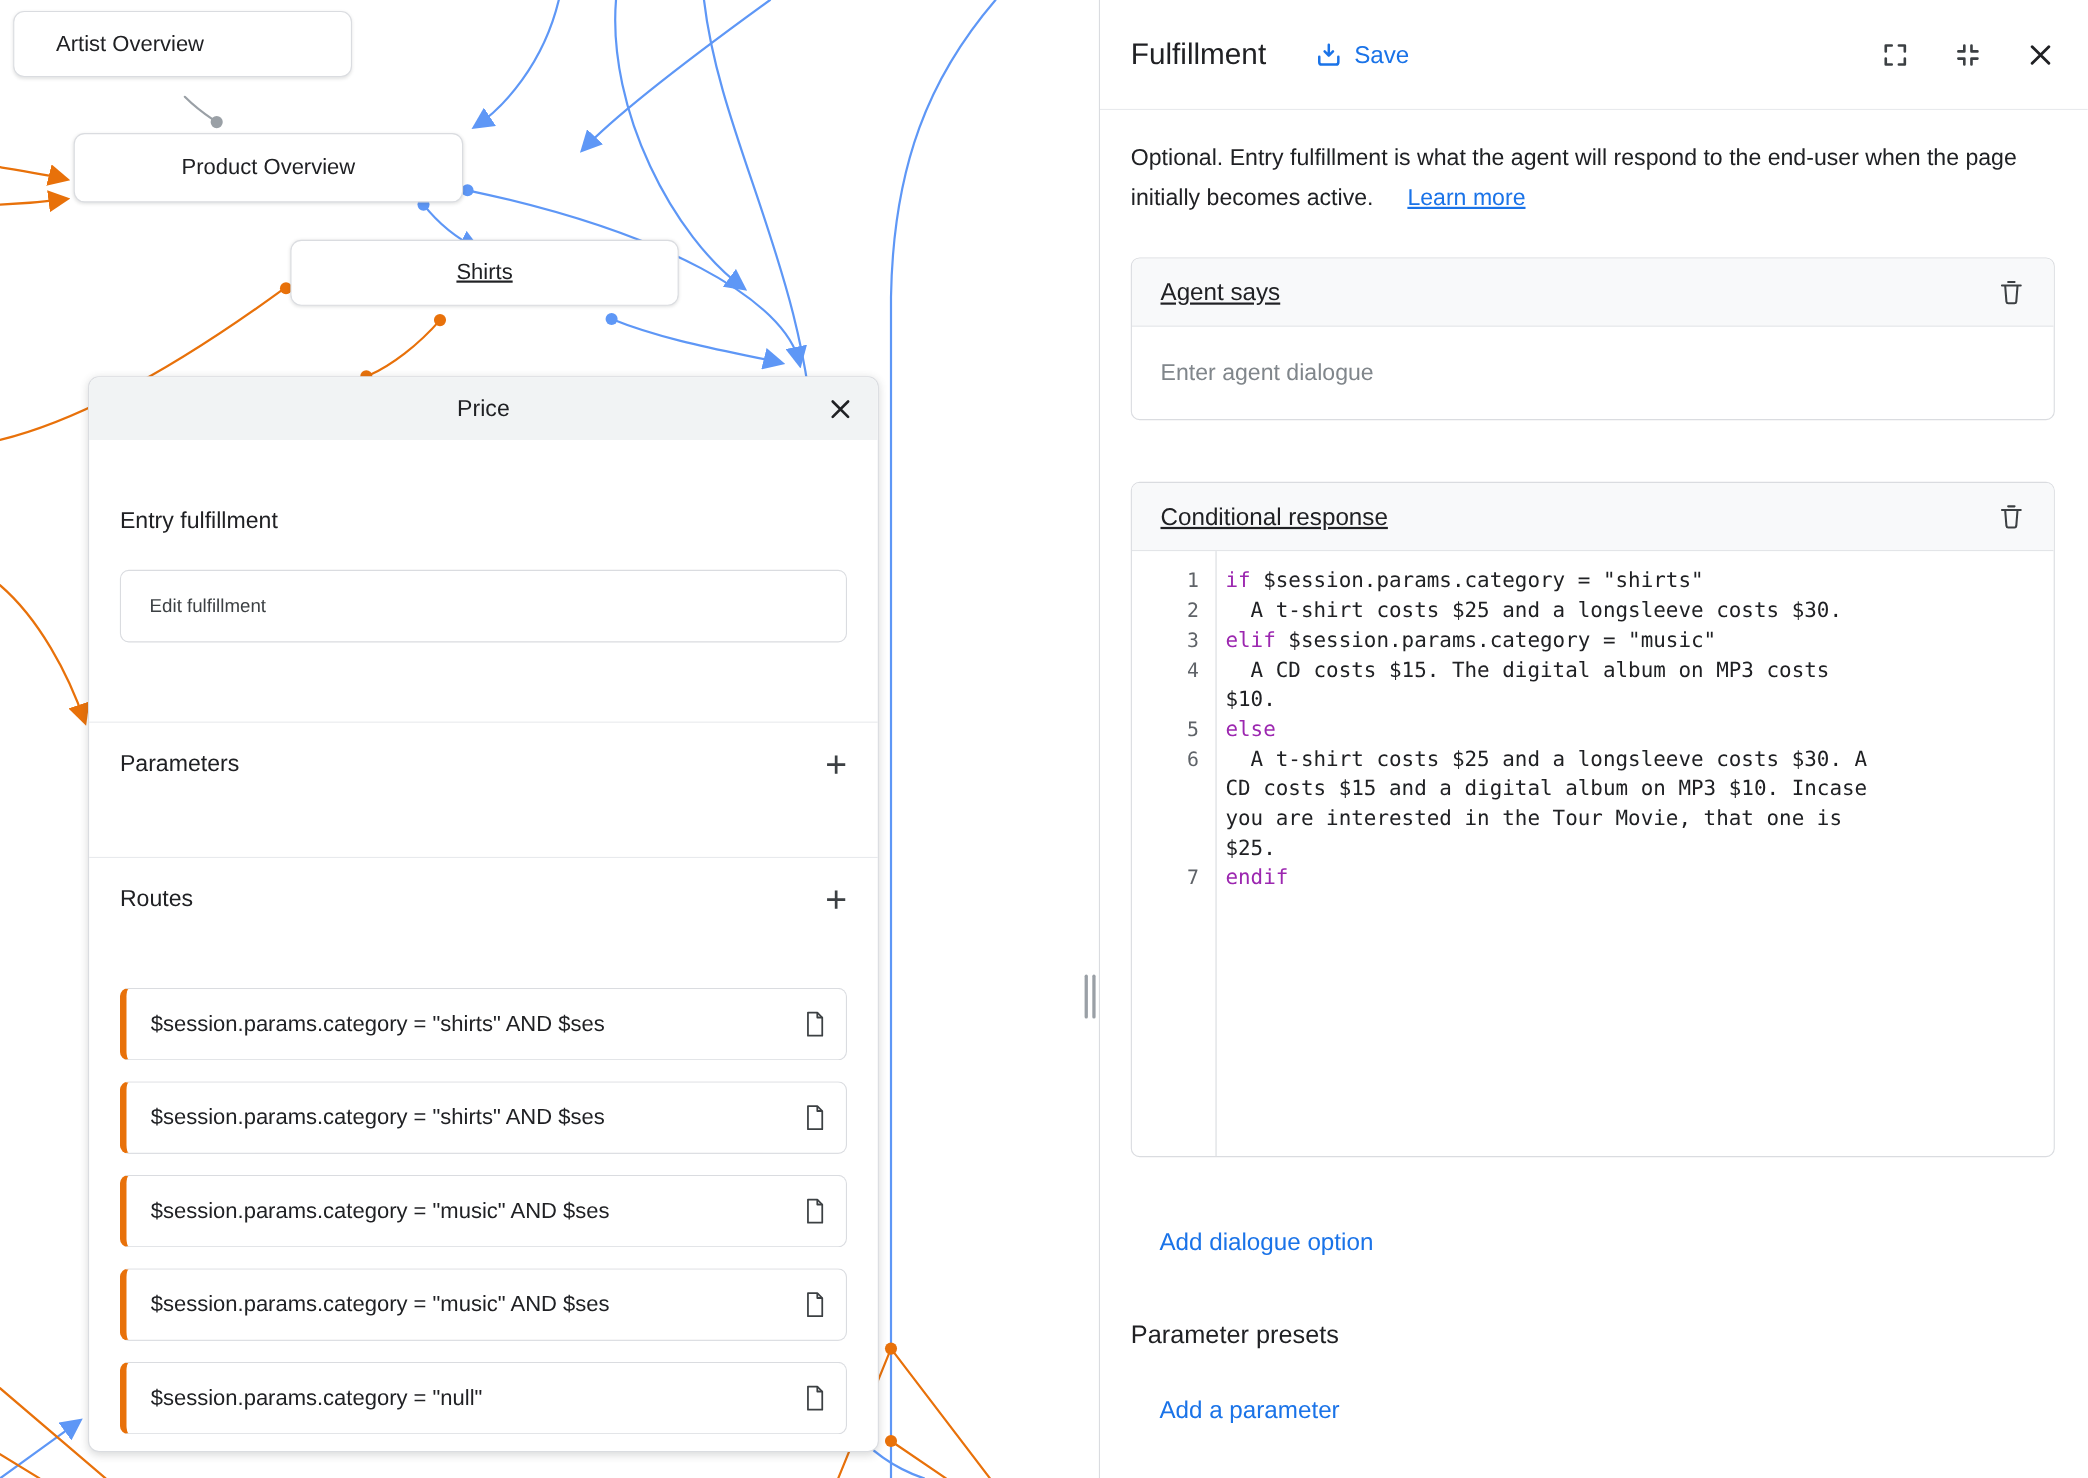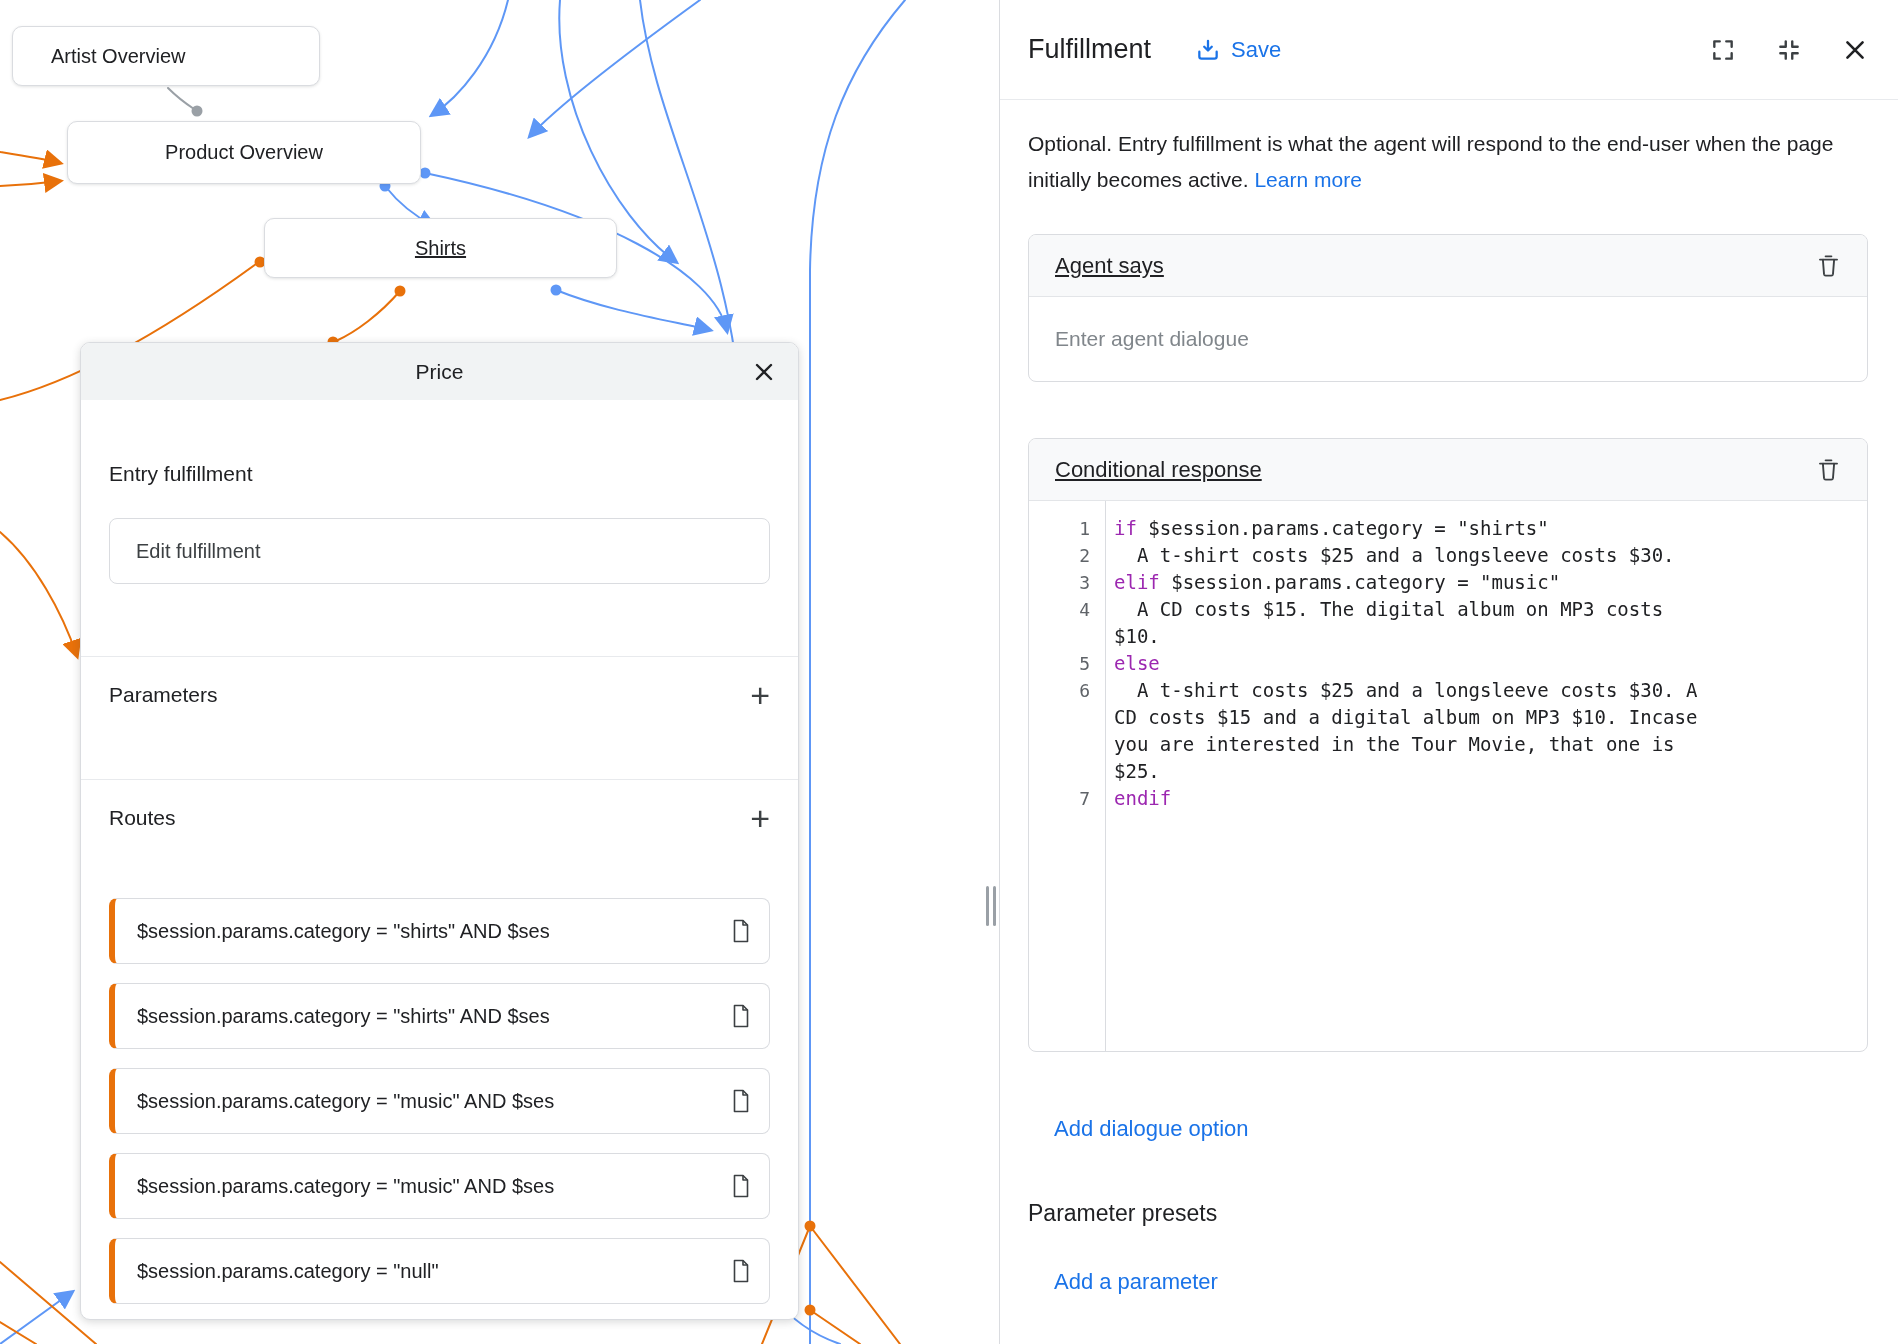--- a/index.html
+++ b/index.html
@@ -29,21 +29,21 @@
   }
   .price-header .ph-title {
     position:absolute; left:0; right:0; text-align:center; font-size:21px; font-weight:500; color:#202124;
   }
   .icon-btn { background:none; border:none; cursor:pointer; display:flex; align-items:center; justify-content:center; padding:0; }
   .price-header .icon-btn { margin-left:auto; position:relative; z-index:1; }
   .pc-section1 { padding:30px 28px 40px; }
   .sec-label { font-size:21px; color:#202124; }
   .edit-box {
     margin-top:32px; height:66px; border:1px solid #dadce0; border-radius:8px;
-    display:flex; align-items:center; padding:0 26px; font-size:20px; color:#3c4043; cursor:pointer;
+    display:flex; align-items:center; padding:0 26px; font-size:17px; color:#3c4043; cursor:pointer;
   }
   .sec-row { border-top:1px solid #e8eaed; padding:26px 28px 40px; display:flex; justify-content:space-between; align-items:flex-start; }
   .sec-row.routes-row { padding-bottom:36px; }
   .plus-btn { font-size:34px; font-weight:300; color:#3c4043; line-height:24px; }
   .route-item {
     margin:0 28px 19px; height:66px; border:1px solid #dadce0; border-left:6px solid #e8710a;
     border-radius:8px; display:flex; align-items:center; padding:0 18px 0 22px; cursor:pointer; background:#fff;
   }
   .route-text { font-size:20px; color:#202124; white-space:nowrap; overflow:hidden; flex:1 1 auto; margin-right:10px; }
   .pc-divider { border-top:1px solid #e8eaed; margin-top:24px; }
@@ -52,21 +52,21 @@
   .splitter { position:absolute; left:986px; top:886px; z-index:5; display:flex; gap:4px; }
   .splitter i { display:block; width:3px; height:40px; background:#9aa0a6; border-radius:2px; }
   
   #panel { position:absolute; left:999px; top:0; width:899px; height:1344px; background:#fff; border-left:1px solid #dadce0; }
   .panel-header { height:100px; display:flex; align-items:center; padding:0 30px 0 28px; border-bottom:1px solid #e8eaed; }
   .panel-title { font-size:27px; font-weight:500; color:#202124; margin-right:44px; }
   .save-btn { display:flex; align-items:flex-end; gap:10px; color:#1a73e8; font-size:22px; font-weight:500; cursor:pointer; }
   .win-icons { margin-left:auto; display:flex; align-items:center; gap:40px; }
   .panel-body { padding:26px 30px 0 28px; }
   .description { font-size:21px; line-height:36px; color:#202124; max-width:810px; }
-  .learn-more { color:#1a73e8; cursor:pointer; }
+  .learn-more { color:#1a73e8; text-decoration:underline; cursor:pointer;margin-left:25px; }
   .card { border:1px solid #dadce0; border-radius:8px; margin-top:36px; overflow:hidden; background:#fff; }
   .card.cond { margin-top:56px; }
   .card-header { display:flex; align-items:center; justify-content:space-between; height:62px; padding:0 26px; background:#f8f9fa; border-bottom:1px solid #e3e5e8; }
   .card-header .ch-title { font-size:22px; font-weight:500; color:#202124;text-decoration:underline; }
   .agent-input-row { height:84px; display:flex; align-items:center; padding:0 26px; }
   .agent-input-row input { width:100%; border:none; outline:none; font-family:"Liberation Sans",sans-serif; font-size:21px; color:#202124; background:transparent; }
   .agent-input-row input::placeholder { color:#80868b; }
   .code-area { position:relative; height:550px; padding:14px 0 0 0; cursor:text; overflow:hidden; }
   .gutter-line { position:absolute; left:76px; top:0; bottom:0; width:1px; background:#dadce0; }
   .code-row { display:flex; align-items:flex-start; }
@@ -123,21 +123,21 @@
       <circle cx="385" cy="186" r="5.5" fill="#5e97f6"></circle>
       <circle cx="556" cy="290" r="5.5" fill="#5e97f6"></circle>
       <circle cx="260" cy="262" r="5.5" fill="#e8710a"></circle>
       <circle cx="400" cy="291" r="5.5" fill="#e8710a"></circle>
       <circle cx="333" cy="342" r="5.5" fill="#e8710a"></circle>
       <circle cx="810" cy="1226" r="5.5" fill="#e8710a"></circle>
       <circle cx="810" cy="1310" r="5.5" fill="#e8710a"></circle>
     </g>
   </svg>
 
-  <div class="node" style="left:12px; top:26px; width:308px; height:60px; padding-left:38px;">
+  <div class="node" style="left:12px; top:10px; width:308px; height:60px; padding-left:38px;">
     <span>Artist Overview</span>
   </div>
   <div class="node centered" style="left:67px; top:121px; width:354px; height:63px;">
     <span>Product Overview</span>
   </div>
   <div class="node centered" style="left:264px; top:218px; width:353px; height:60px;text-decoration:underline;">
     <span>Shirts</span>
   </div>
 
   <div class="price-card">

